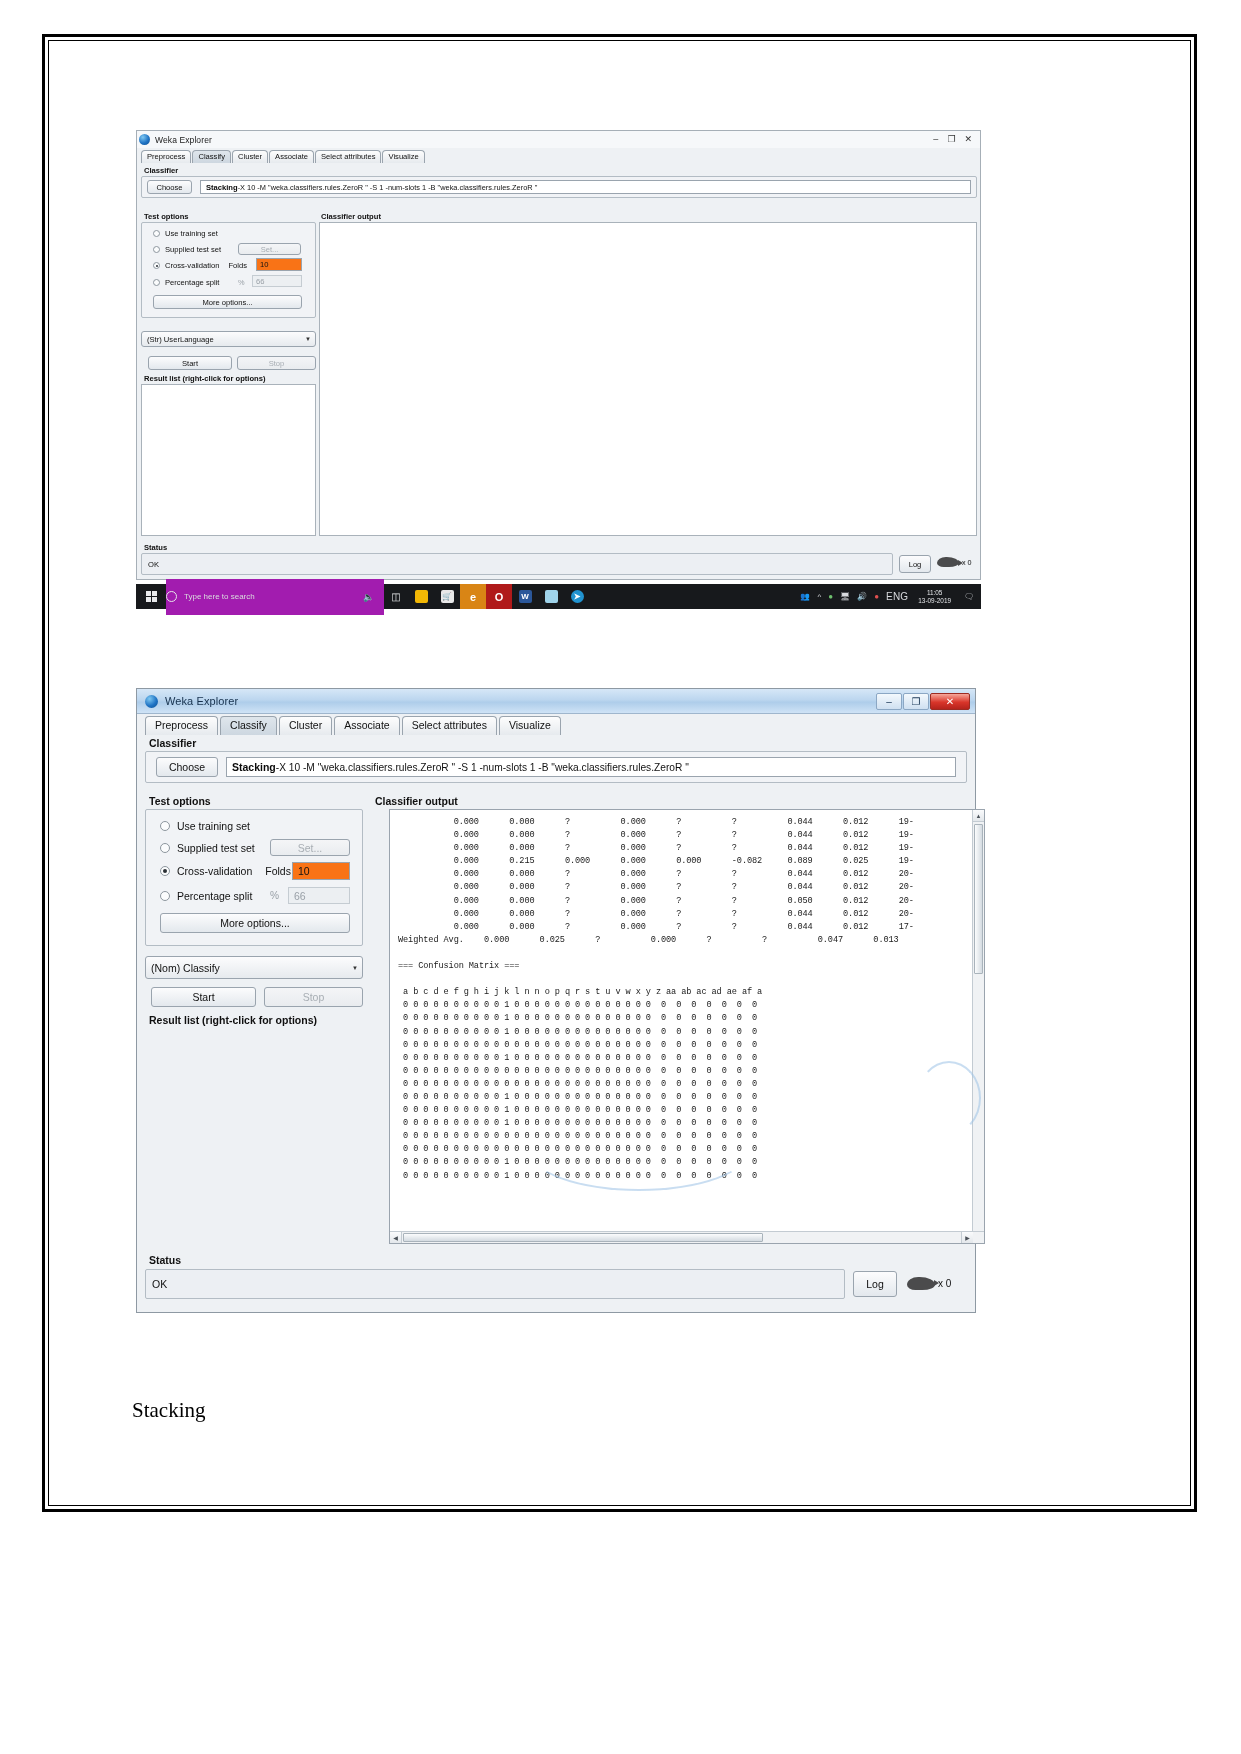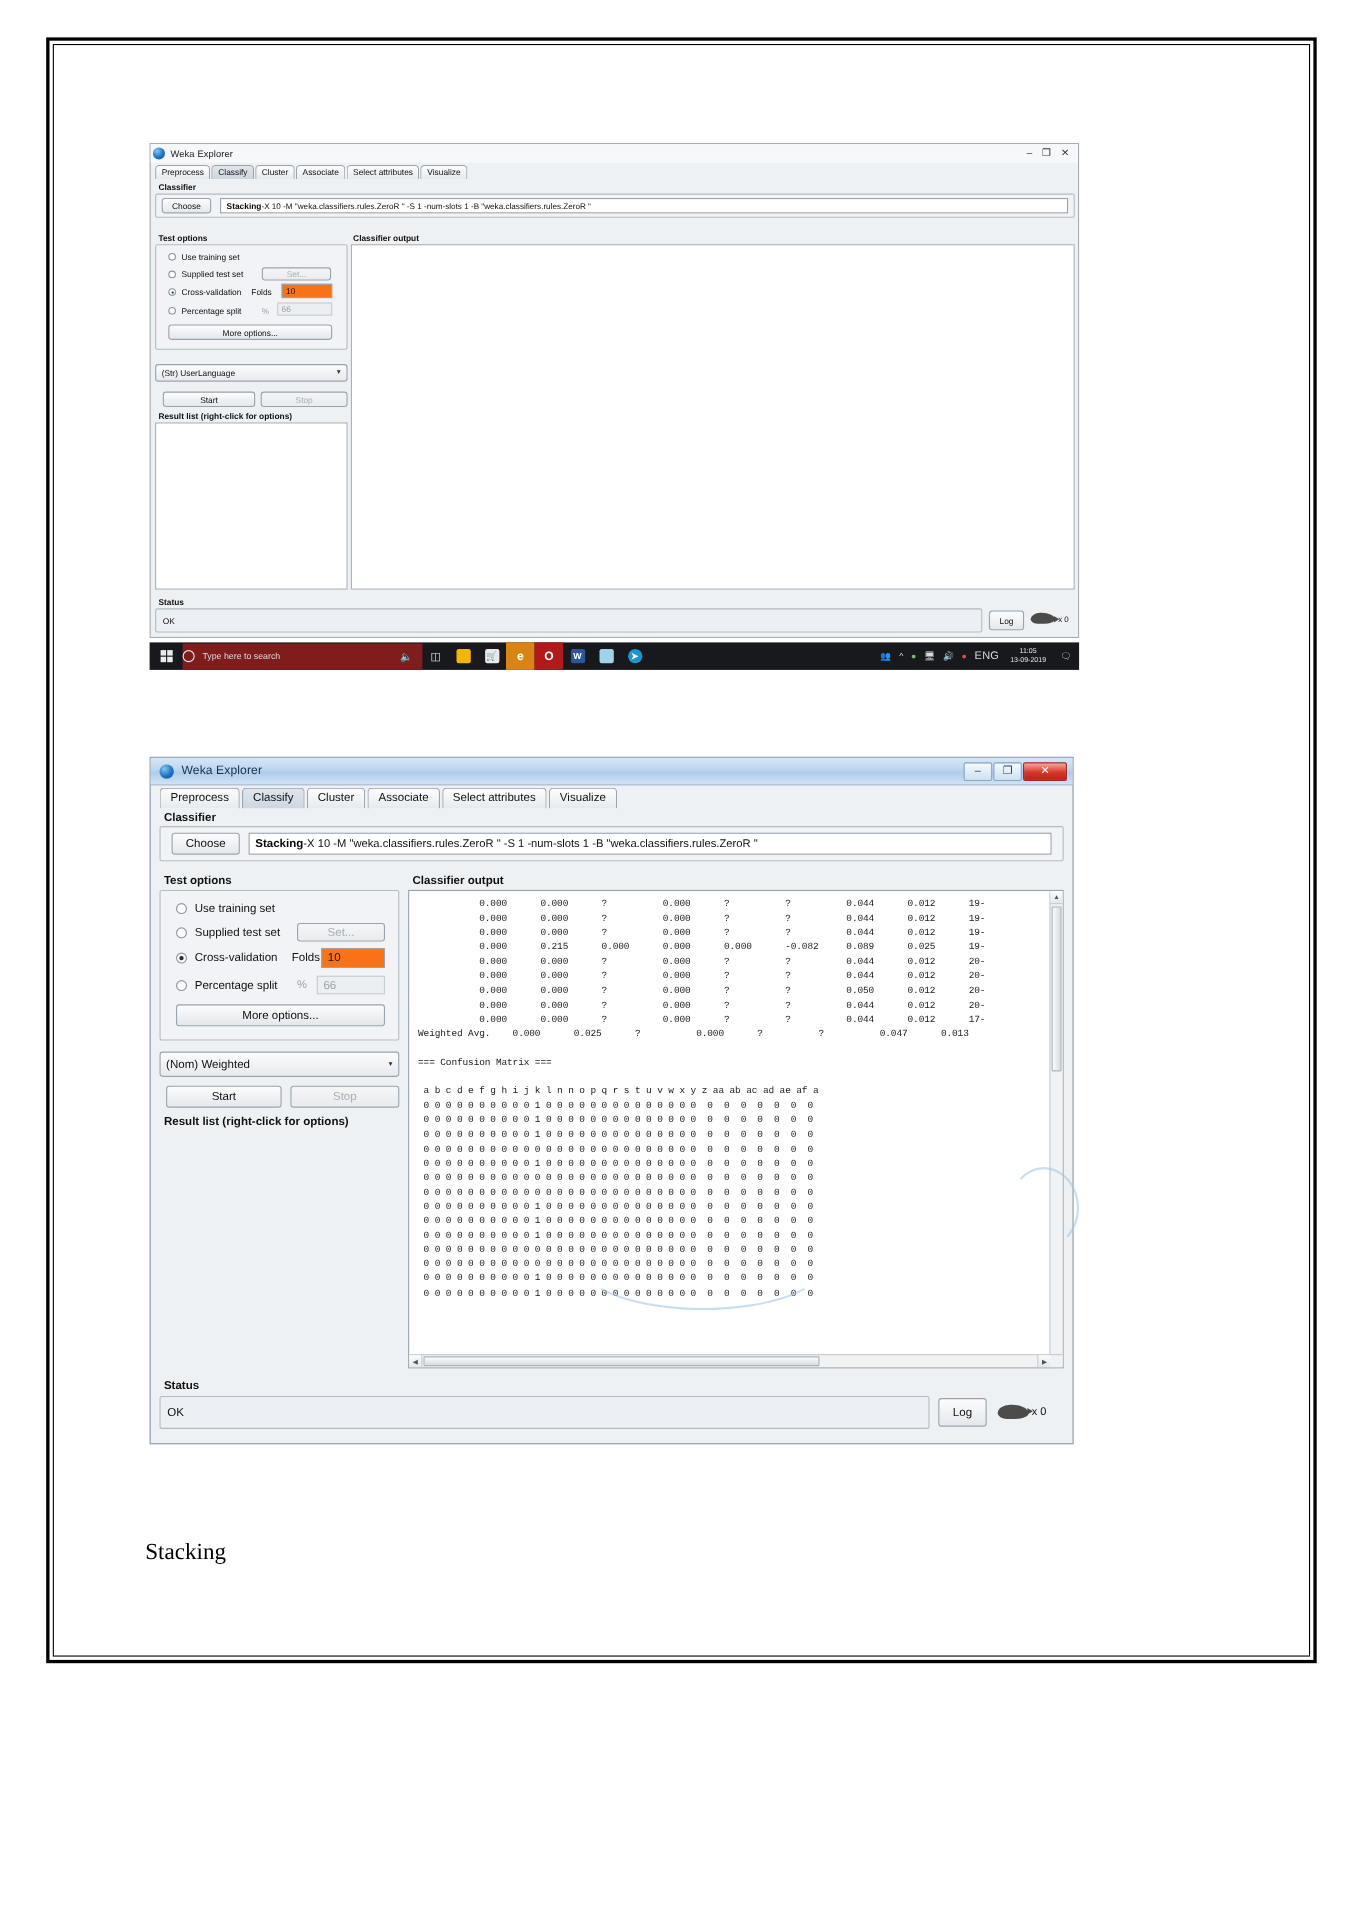--- a/index.html
+++ b/index.html
@@ -50,21 +50,21 @@
 
   
   .taskbar{position:absolute;left:136px;top:584px;width:845px;height:25px;background:#17191c;display:flex;align-items:center;}
   .tb-start{width:30px;display:flex;align-items:center;justify-content:center;}
   .tb-start span{display:block;width:11px;height:11px;
     background:
       linear-gradient(#e9eaec,#e9eaec) left 0 top 0/5px 5px no-repeat,
       linear-gradient(#e9eaec,#e9eaec) right 0 top 0/5px 5px no-repeat,
       linear-gradient(#e9eaec,#e9eaec) left 0 bottom 0/5px 5px no-repeat,
       linear-gradient(#e9eaec,#e9eaec) right 0 bottom 0/5px 5px no-repeat;}
-  .tb-search{display:flex;align-items:center;gap:7px;width:218px;height:24px;background:#7f1d1d;text-align:right;}
+  .tb-search{display:flex;align-items:center;gap:7px;width:218px;height:36px;background:#a21caf;text-align:right;}
   .tb-circ{width:11px;height:11px;border-radius:50%;border:1.6px solid #e6e7e9;box-sizing:border-box;}
   .tb-searchtext{font-size:8px;color:#dadcde;}
   .tb-mic{margin-left:auto;margin-right:9px;font-size:9px;color:#cfd2d5;}
   .tb-taskview{width:24px;text-align:center;font-size:10px;color:#e2e4e6;}
   .tb-apps{display:flex;align-items:center;gap:0px;}
   .tapp{width:26px;height:25px;display:flex;align-items:center;justify-content:center;}
   .tapp i{display:block;width:13px;height:13px;border-radius:2px;font-style:normal;font-size:8px;color:#fff;
           display:flex;align-items:center;justify-content:center;font-weight:bold;}
   .tray{margin-left:auto;display:flex;align-items:center;gap:7px;padding-right:4px;}
   .tray span{font-size:8px;color:#d8dade;line-height:1;}
@@ -96,21 +96,21 @@
   #win2 .field{font-size:10.5px;padding-left:5px;}
   #win2 .combo{font-size:10.5px;}
   #win2 .statusbox{font-size:10.5px;}
 
   .chooseline{display:flex;align-items:center;gap:8px;}
   .cmdfield{flex:1 1 auto;background:#fff;border:1px solid #9aa4ae;box-sizing:border-box;
             display:flex;align-items:center;padding-left:5px;overflow:hidden;white-space:nowrap;}
   .cmd-b{font-weight:bold;color:#0a0a0a;}
   .cmd-r{color:#111;}
 
-  .outbox{background:#fff;border:1px solid #9aa4ae;box-sizing:border-box;position:relative;overflow:hidden;}
+  .outbox{background:#fff;border:1px solid #9aa4ae;box-sizing:border-box;position:relative;overflow:hidden;margin-left:18px;}
   .outtext{font-family:"Liberation Mono",monospace;font-size:8.6px;color:#1a1a1a;
            white-space:pre;line-height:13.1px;padding:6px 0 0 8px;letter-spacing:-0.1px;}
 
   .vscroll{position:absolute;right:0;top:0;width:11px;height:100%;background:#f0f2f4;border-left:1px solid #c3cbd2;}
   .vs-arrow{height:11px;display:flex;align-items:center;justify-content:center;font-size:6px;color:#4a5158;
             background:linear-gradient(#fafbfc,#e3e7eb);border-bottom:1px solid #c3cbd2;}
   .vs-arrow.bot{position:absolute;bottom:0;left:0;right:0;border-bottom:none;border-top:1px solid #c3cbd2;}
   .vs-thumb{position:absolute;left:1px;right:1px;background:linear-gradient(90deg,#fbfcfd,#d4dbe1);border:1px solid #a9b3bb;box-sizing:border-box;border-radius:1px;}
   .hscroll{position:absolute;left:0;bottom:0;height:11px;width:100%;background:#f0f2f4;border-top:1px solid #c3cbd2;}
   .hs-arrow{width:11px;height:100%;display:flex;align-items:center;justify-content:center;font-size:6px;color:#4a5158;
@@ -334,21 +334,21 @@
           <span class="radio"></span>
           <span>Percentage split</span>
         </div>
         <div style="position:absolute;left:124px;top:80px;font-size:10.2px;color:#9aa1a8;">%</div>
         <div class="field dis" style="position:absolute;left:142px;top:77px;width:62px;height:17px;border-color:#c5ccd2;">66</div>
         <div class="btn" style="position:absolute;left:14px;top:103px;width:190px;height:20px;">More options...</div>
       </div>
     </div>
 
     <div class="combo" style="position:absolute;left:8px;top:267px;width:218px;height:23px;">
-      <span>(Nom) Weighted</span>
+      <span>(Nom) Classify</span>
       <span class="arrow">▼</span>
     </div>
 
     <div class="btn" style="position:absolute;left:14px;top:298px;width:105px;height:20px;">Start</div>
     <div class="btn dis" style="position:absolute;left:127px;top:298px;width:99px;height:20px;">Stop</div>
 
     <div class="grouplabel" style="position:absolute;left:12px;top:325px;">Result list (right-click for options)</div>
 
     <div class="grouplabel" style="position:absolute;left:238px;top:106px;">Classifier output</div>
 

